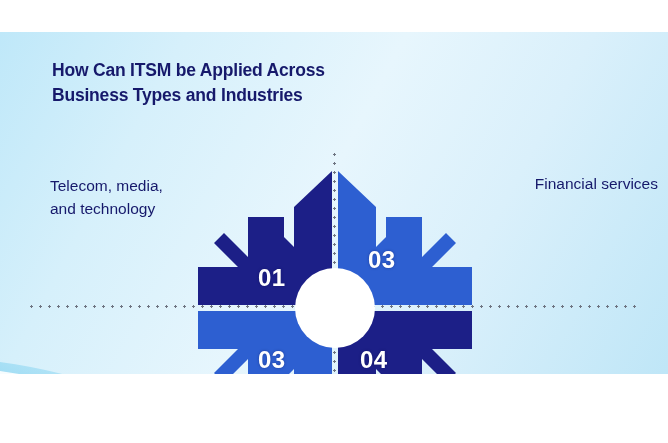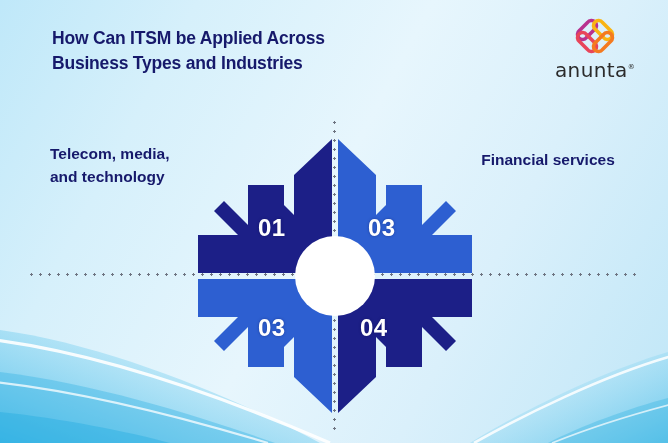--- a/index.html
+++ b/index.html
@@ -8,23 +8,24 @@
   }
   body {
     width: 668px;
     height: 443px;
     overflow: hidden;
     font-family: "Liberation Sans", sans-serif;
   }
   #stage {
     position: relative;
     width: 668px;
-    height: 443px;
+    height: 342px;
     overflow: hidden;
     background: linear-gradient(118deg, #bfe8f9 0%, #d6f0fb 22%, #e7f6fd 48%, #daf0fb 70%, #bfe6f7 100%);
+    margin-top: 32px;
   }
   
   #bg-deco {
     position: absolute;
     left: 0; top: 0;
     width: 668px; height: 443px;
     pointer-events: none;
   }
   
   #title {
@@ -93,35 +94,35 @@
     height: 278px;
   }
   .quad-num {
     position: absolute;
     color: #ffffff;
     font-size: 24px;
     font-weight: bold;
     letter-spacing: 0.5px;
     text-shadow: 0 0 3px rgba(10,10,60,0.35);
   }
-  #num-01 { left: 62px;  top: 77px; }
+  #num-01 { left: 62px;  top: 95px; }
   #num-02 { left: 62px;  top: 177px; }
   #num-03 { left: 172px; top: 77px; }
   #num-04 { left: 164px; top: 177px; text-align: right; }
   
   .side-label {
     position: absolute;
     color: #16196b;
     font-size: 15.5px;
-    font-weight: bold;
+    font-weight: normal;
     line-height: 23px;
   }
   #label-tl { left: 50px;  top: 142px; width: 200px; text-align: left; }
   #label-bl { left: 50px;  top: 376px; width: 220px; text-align: left; }
-  #label-tr { left: 438px; top: 148px; width: 220px; text-align: center; }
+  #label-tr { left: 438px; top: 140px; width: 220px; text-align: right; }
   #label-br { left: 418px; top: 352px; width: 222px; text-align: right; }
   .side-label .line { display: block; white-space: nowrap; }
 </style>
 </head>
 <body>
 
 <div id="stage">
 
   <svg id="bg-deco" viewBox="0 0 668 443" preserveAspectRatio="none">
     <defs>
@@ -145,31 +146,20 @@
     <path d="M668,398 C630,408 580,426 548,443 L668,443 Z" fill="#3cb6e4" opacity="0.40"></path>
     <path d="M672,356 C602,376 522,416 474,443" fill="none" stroke="#ffffff" stroke-width="2.6" opacity="0.85"></path>
     <path d="M672,404 C634,414 584,430 552,443" fill="none" stroke="#ffffff" stroke-width="1.8" opacity="0.7"></path>
   </svg>
 
   <div id="title">
     <span class="line">How Can ITSM be Applied Across</span>
     <span class="line">Business Types and Industries</span>
   </div>
 
-  <div id="logo">
-    <svg id="logo-mark" width="44" height="40" viewBox="0 0 44 40">
-      <g fill="none" stroke-width="3.6" stroke-linecap="round" stroke-linejoin="round">
-        <path d="M14.5,6.5 A5,5 0 1 1 21.5,13.5 L13.5,21.5 A5,5 0 1 1 6.5,14.5 Z" stroke="#b8318f"></path>
-        <path d="M29.5,6.5 A5,5 0 1 0 22.5,13.5 L30.5,21.5 A5,5 0 1 0 37.5,14.5 Z" stroke="#f9b413"></path>
-        <path d="M14.5,33.5 A5,5 0 1 0 21.5,26.5 L13.5,18.5 A5,5 0 1 0 6.5,25.5 Z" stroke="#e8455a"></path>
-        <path d="M29.5,33.5 A5,5 0 1 1 22.5,26.5 L30.5,18.5 A5,5 0 1 1 37.5,25.5 Z" stroke="#f47a20"></path>
-      </g>
-    </svg>
-    <span id="logo-word"><span>anunta</span><span id="logo-reg">®</span></span>
-  </div>
 
   <div class="dotline" id="dot-v"></div>
   <div class="dotline" id="dot-h"></div>
 
   <div id="diagram">
     <svg width="278" height="278" viewBox="0 0 278 278">
 
       <path fill="#1c1f87" d="M136,2 L136,136 L2,136 L2,98 L42,98
                L18,74 L28,64 L52,88 L52,48
                L88,48 L88,88 L64,64 L74,54 L98,78 L98,38 Z" transform="translate(0,0) rotate(0)"></path>

